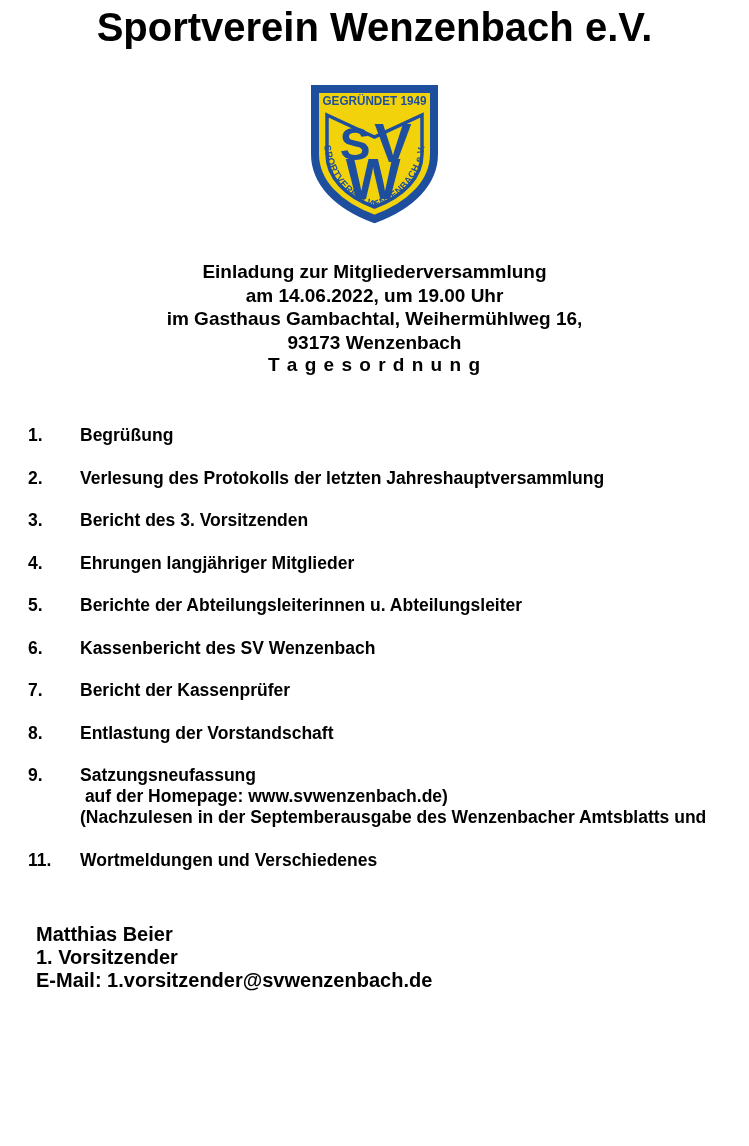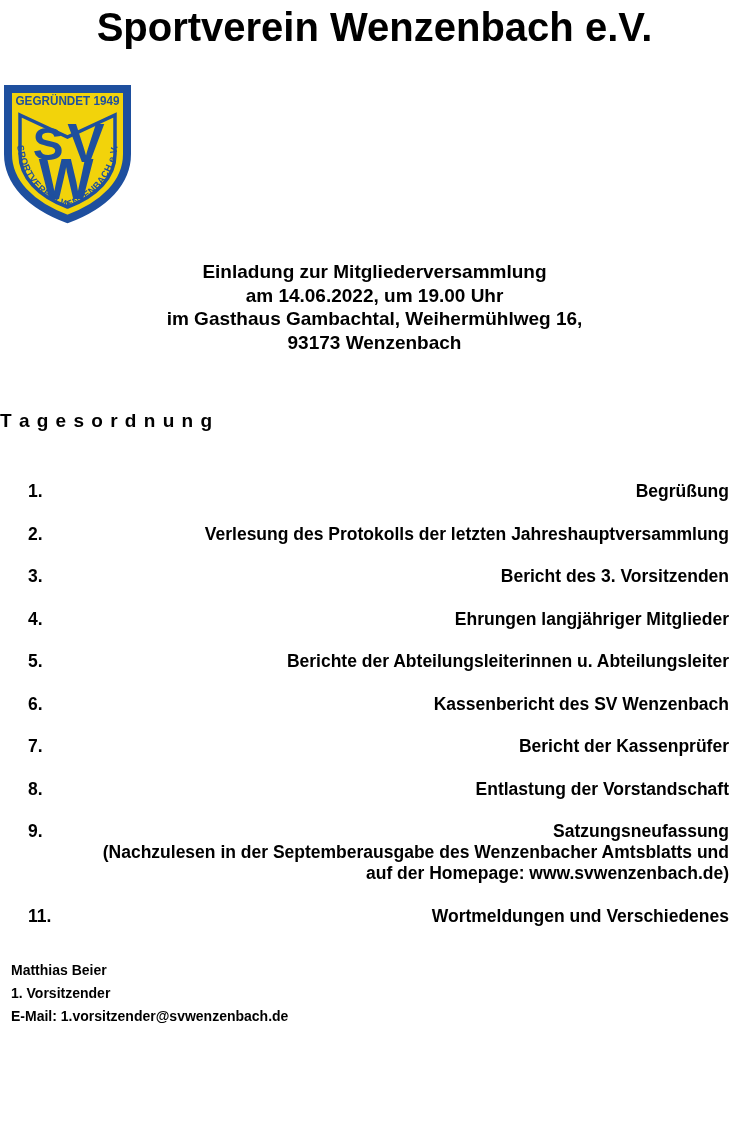--- a/index.html
+++ b/index.html
@@ -19,56 +19,56 @@
     margin: 4px 0 0 0;
     text-align: center;
     font-size: 40px;
     line-height: 46px;
     font-weight: bold;
   }
 
   .logo-wrap {
     margin-top: 34px;
     display: flex;
+    justify-content: center;
   }
 
   .invitation {
     margin-top: 36px;
     text-align: center;
     font-size: 19px;
     line-height: 23.5px;
   }
 
   .agenda-heading {
-    margin-top: 56px;
-    text-align: left;
+    text-align: center;
     font-size: 19px;
     letter-spacing: 1px;
   }
 
   .agenda {
     margin-top: 49px;
     padding-left: 28px;
     padding-right: 20px;
   }
   .agenda-item {
     display: flex;
     align-items: flex-start;
     margin-bottom: 21.5px;
     font-size: 17.5px;
     line-height: 21px;
   }
   .agenda-num { flex: 0 0 52px; width: 52px; }
   .agenda-text { flex: 1 1 auto; }
-  .agenda-text .agenda-line { white-space: pre-wrap; text-align: right; }
+  .agenda-text .agenda-line { white-space: pre-wrap; }
 
   .signature {
-    margin-top: 32px;
-    padding-left: 11px;
-    font-size: 14px;
+    margin-top: 52px;
+    padding-left: 36px;
+    font-size: 20px;
     line-height: 23px;
   }
 
   svg text { font-family: "Liberation Sans", sans-serif; font-weight: bold; }
 </style>
 </head>
 <body>
 
 <div class="page">
 
@@ -151,22 +151,22 @@
       <div class="agenda-item">
         <div class="agenda-num">8.</div>
         <div class="agenda-text">
           <div class="agenda-line">Entlastung der Vorstandschaft</div>
         </div>
       </div>
       <div class="agenda-item">
         <div class="agenda-num">9.</div>
         <div class="agenda-text">
           <div class="agenda-line">Satzungsneufassung</div>
+          <div class="agenda-line"> auf der Homepage: www.svwenzenbach.de)</div>
           <div class="agenda-line">(Nachzulesen in der Septemberausgabe des Wenzenbacher Amtsblatts und</div>
-          <div class="agenda-line"> auf der Homepage: www.svwenzenbach.de)</div>
         </div>
       </div>
       <div class="agenda-item">
         <div class="agenda-num">11.</div>
         <div class="agenda-text">
           <div class="agenda-line">Wortmeldungen und Verschiedenes</div>
         </div>
       </div>
     </div>
 

